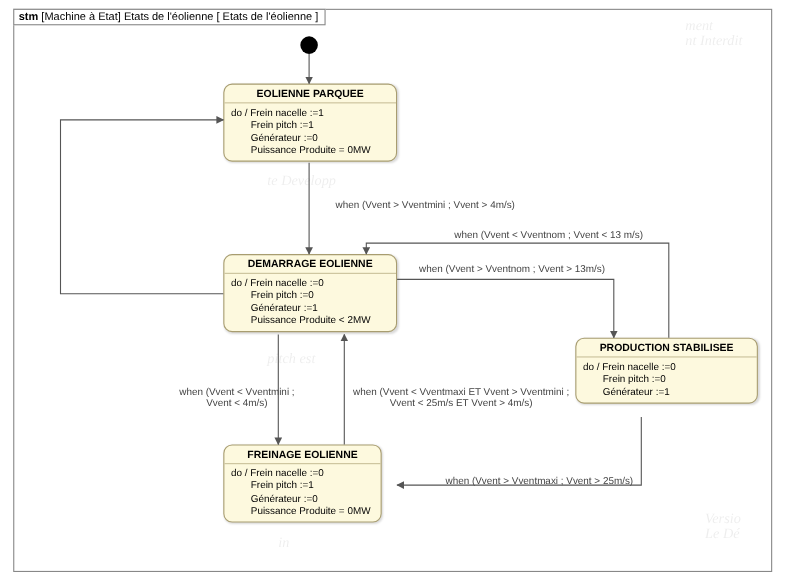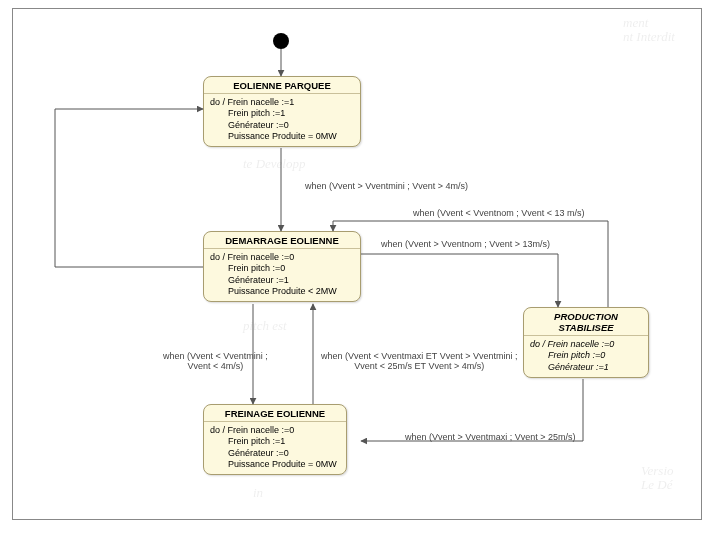--- a/index.html
+++ b/index.html
@@ -80,20 +80,23 @@
     width: 690px;
     height: 512px;
     pointer-events: none;
   }
 </style>
 </head>
 <body>
 
 <div class="frame">
 
+  <div class="frame-tab">
+    <b>stm</b><span> [Machine à Etat] Etats de l'éolienne [ Etats de l'éolienne ]</span>
+  </div>
 
   <div class="wm" style="left:230px; top:148px;">te Developp</div>
   <div class="wm" style="left:230px; top:310px;">pitch est</div>
   <div class="wm" style="left:240px; top:477px;">in</div>
   <div class="wm" style="left:610px; top:7px;">ment<br>nt Interdit</div>
   <div class="wm" style="left:628px; top:455px;">Versio<br>Le Dé</div>
 
   <div class="initial" style="left:260px; top:24px;"></div>
 
   <div class="state" style="left:190px; top:67px; width:158px;">
@@ -109,21 +112,21 @@
   <div class="state" style="left:190px; top:222px; width:158px;">
     <div class="state-title">DEMARRAGE EOLIENNE</div>
     <div class="state-body">
       <div>do / Frein nacelle :=0</div>
       <div style="padding-left:18px;">Frein pitch :=0</div>
       <div style="padding-left:18px;">Générateur :=1</div>
       <div style="padding-left:18px;">Puissance Produite &lt; 2MW</div>
     </div>
   </div>
 
-  <div class="state" style="left:510px; top:298px; width:126px;font-style:italic;">
+  <div class="state" style="left:510px; top:298px; width:166px;">
     <div class="state-title">PRODUCTION STABILISEE</div>
     <div class="state-body">
       <div>do / Frein nacelle :=0</div>
       <div style="padding-left:18px;">Frein pitch :=0</div>
       <div style="padding-left:18px;">Générateur :=1</div>
     </div>
   </div>
 
   <div class="state" style="left:190px; top:395px; width:144px;">
     <div class="state-title">FREINAGE EOLIENNE</div>

